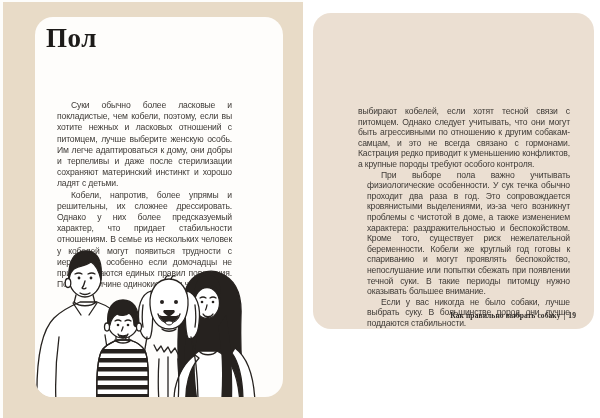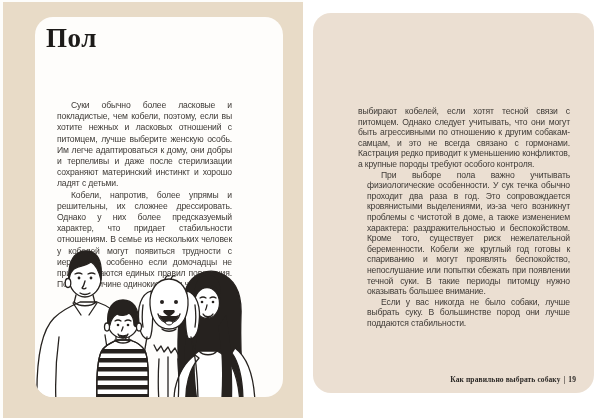--- a/index.html
+++ b/index.html
@@ -8,21 +8,21 @@
 
   
   .backdrop-left{position:absolute;left:0;top:0;width:303px;height:418px;
        background:#e8dbc7;border-left:3px solid #fdfdfb;border-top:2px solid #fdfdfb;
        box-sizing:border-box;}
   
 
   .page{position:absolute;box-sizing:border-box;}
   .left-page{left:35px;top:17px;width:248px;height:380px;background:#fefdfb;
        border-radius:18px;overflow:hidden;}
-  .right-page{left:313px;top:13px;width:281px;height:380px;background:#ebdfd2;
+  .right-page{left:313px;top:13px;width:281px;height:316px;background:#ebdfd2;
        border-radius:18px;overflow:hidden;}
 
   .lp-title{position:absolute;left:11px;top:6px;margin:0;
        font-family:"Liberation Serif",serif;font-weight:bold;font-size:27px;
        letter-spacing:.5px;color:#1d1b19;text-align:right;}
 
   .body-text{color:#3e3a36;font-size:8.6px;letter-spacing:-.15px;
        text-align:justify;}
   .body-text p{margin:0;}
   .body-text p.indent{text-indent:14px;margin-left:9px;}

